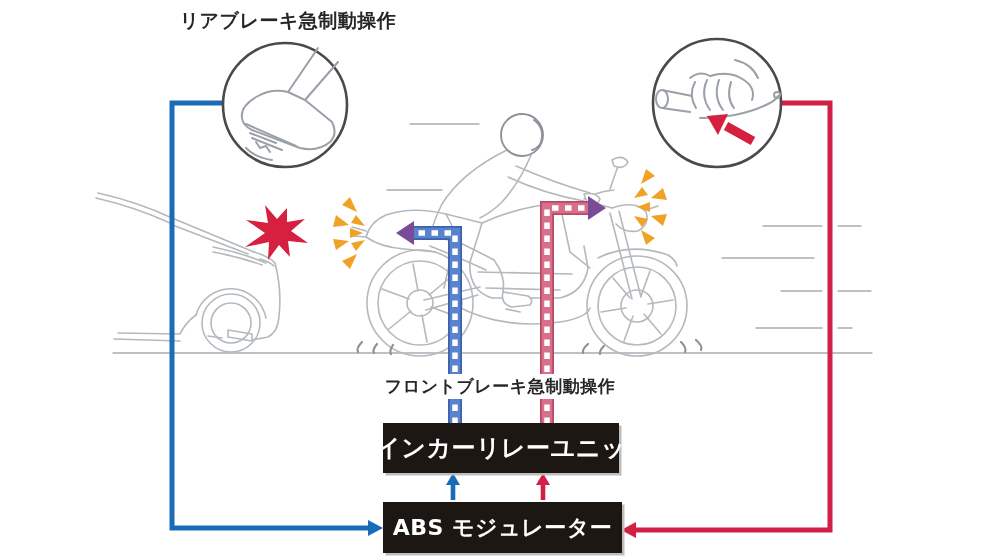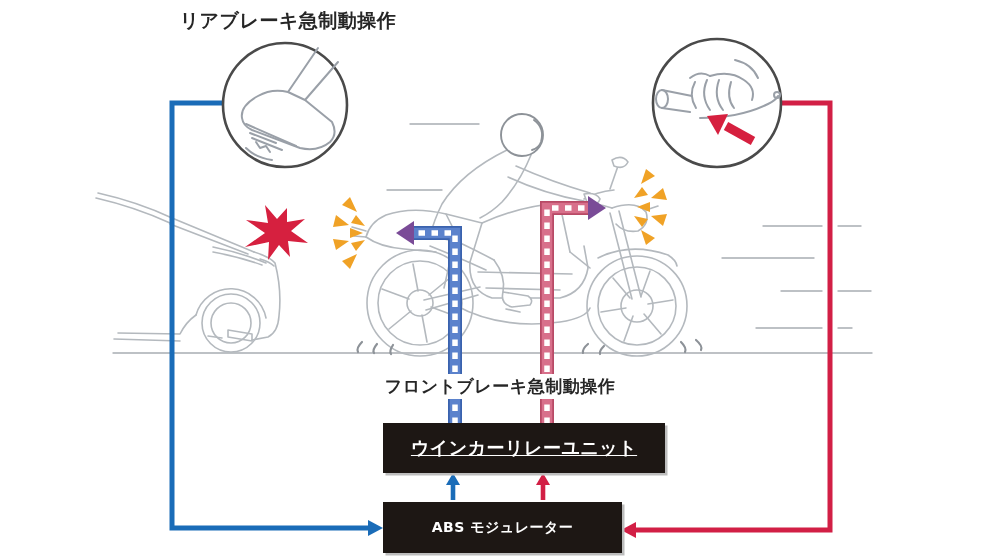--- a/index.html
+++ b/index.html
@@ -47,22 +47,22 @@
   .hazard{
     position:absolute;left:500px;top:374px;transform:translateX(-50%);
     font-size:17px;font-weight:700;color:var(--label_text);white-space:nowrap;
     background:#fff;padding:1px 5px;letter-spacing:0.5px;
   }
   .box{
     position:absolute;background:var(--box_bg);color:var(--box_text);
     display:flex;align-items:center;justify-content:center;
     font-weight:700;white-space:nowrap;box-shadow:2.5px 2.5px 0 #bdbdbd;
   }
-  .box-relay{left:383px;top:423px;width:282px;height:50px;font-size:18px;letter-spacing:0.5px;text-decoration:underline;}
-  .box-abs  {left:383px;top:502px;width:239px;height:51px;font-size:14px;letter-spacing:0.5px;}
+  .box-relay{left:383px;top:423px;width:236px;height:50px;font-size:24px;letter-spacing:0.5px;}
+  .box-abs  {left:383px;top:502px;width:239px;height:51px;font-size:22px;letter-spacing:0.5px;}
 </style>
 </head>
 <body>
 
 <div class="stage">
 
   <svg width="1000" height="560" viewBox="0 0 1000 560">
 
     <g>
       <path class="spd" d="M 113 353 H 872"></path>

